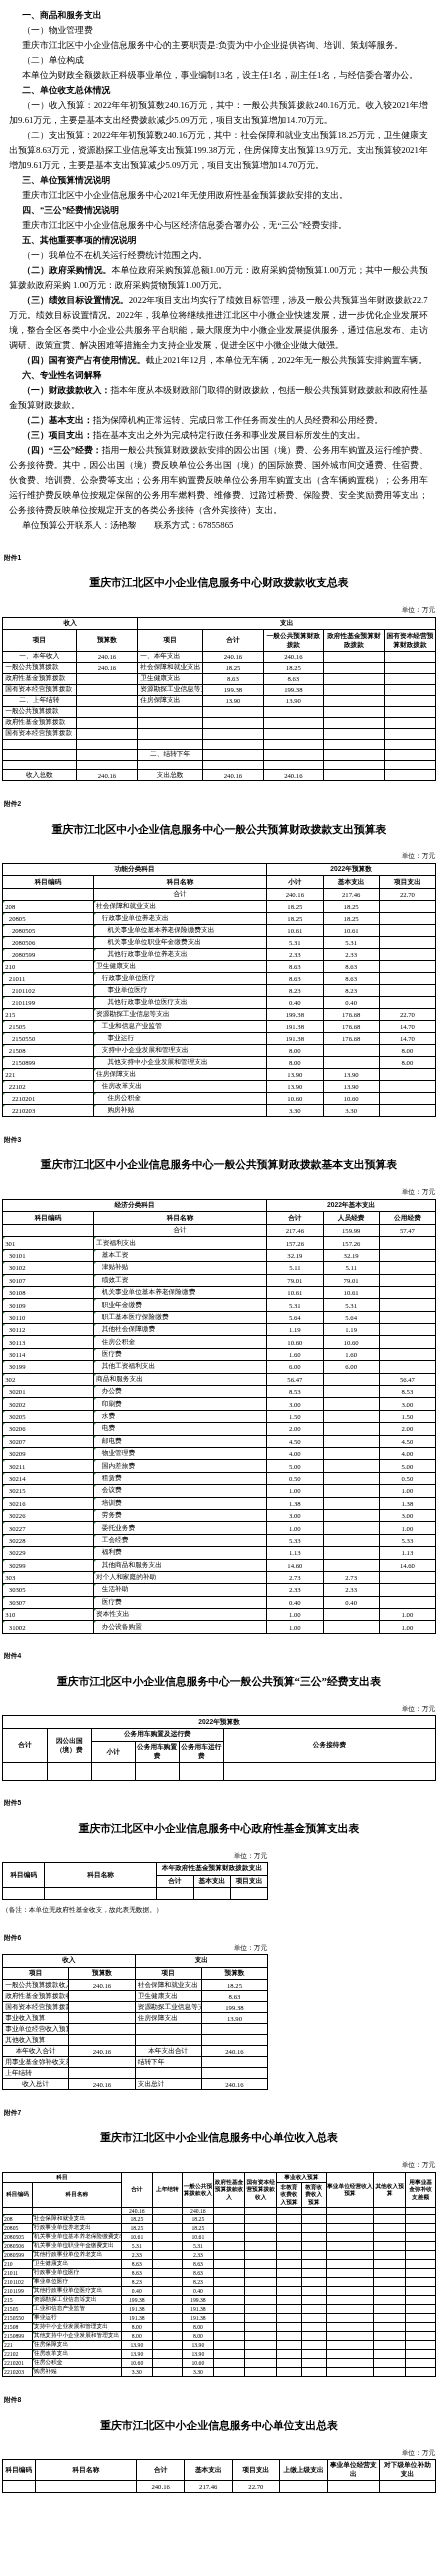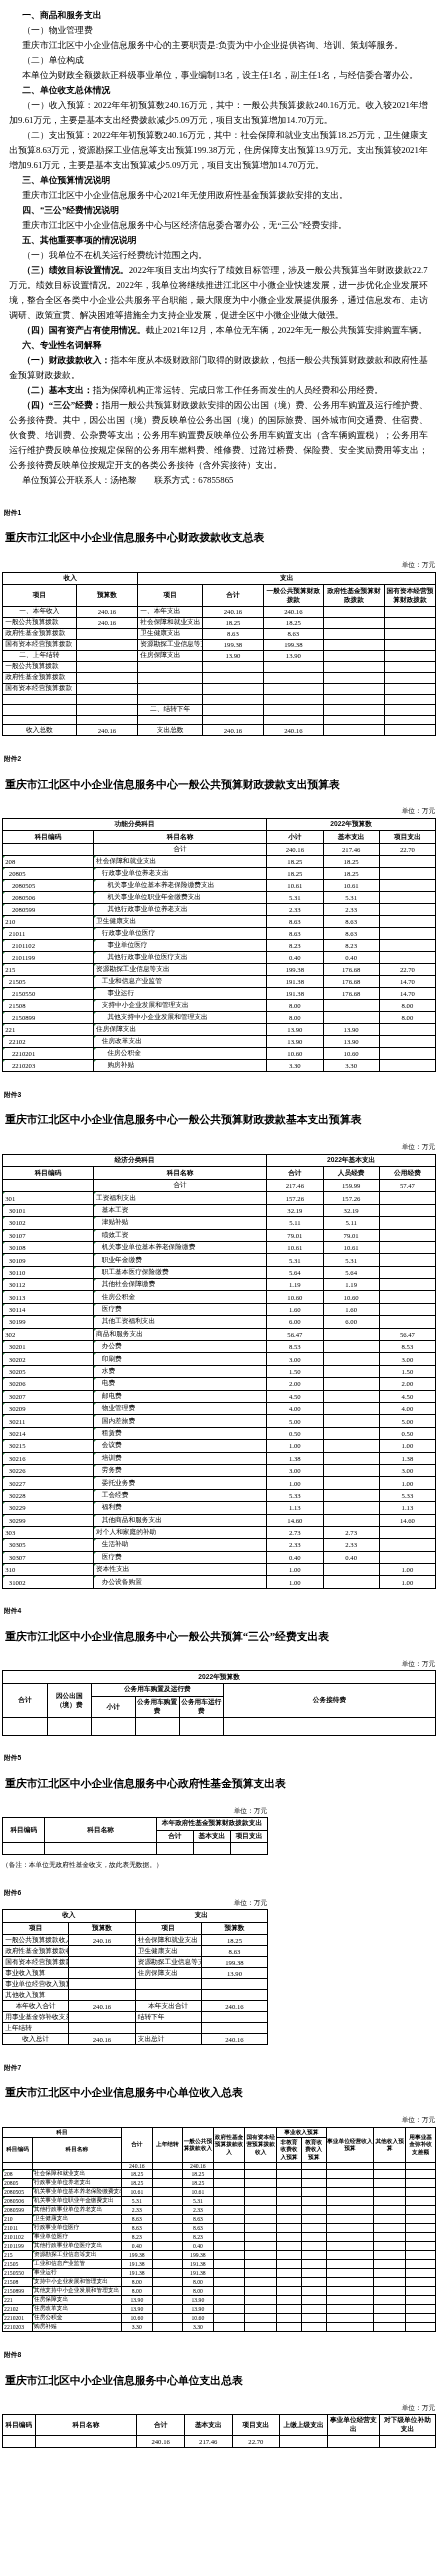--- a/index.html
+++ b/index.html
@@ -28,21 +28,21 @@
   .para b { font-weight: 700; }
 
   
   .att { margin-top: 17.5px; }
   .att-label {
     padding-left: 4.1px;
     font: 700 6.7px/9.3px "Liberation Sans", "DejaVu Sans", sans-serif;
   }
   .att-title {
     margin: 13.4px 5.2px 15.5px;
-    text-align: left;
+    text-align: center;
     font: 700 10.8px/14.4px "Liberation Serif", "DejaVu Serif", serif;
   }
   .att-body { margin-left: 2.1px; width: 434px; }
   .unit-note {
     text-align: right;
     font: 6.7px/10.3px "Liberation Serif", "DejaVu Serif", serif;
     margin-bottom: 1px;
     padding-right: 1px;
   }
   table {
@@ -104,25 +104,27 @@
       <p class="para body">本单位为财政全额拨款正科级事业单位，事业编制13名，设主任1名，副主任1名，与经信委合署办公。</p>
       <p class="para h1">二、单位收支总体情况</p>
       <p class="para body">（一）收入预算：2022年年初预算数240.16万元，其中：一般公共预算拨款240.16万元。收入较2021年增加9.61万元，主要是基本支出经费拨款减少5.09万元，项目支出预算增加14.70万元。</p>
       <p class="para body">（二）支出预算：2022年年初预算数240.16万元，其中：社会保障和就业支出预算18.25万元，卫生健康支出预算8.63万元，资源勘探工业信息等支出预算199.38万元，住房保障支出预算13.9万元。支出预算较2021年增加9.61万元，主要是基本支出预算减少5.09万元，项目支出预算增加14.70万元。</p>
       <p class="para h1">三、单位预算情况说明</p>
       <p class="para body">重庆市江北区中小企业信息服务中心2021年无使用政府性基金预算拨款安排的支出。</p>
       <p class="para h1">四、“三公”经费情况说明</p>
       <p class="para body">重庆市江北区中小企业信息服务中心与区经济信息委合署办公，无“三公”经费安排。</p>
       <p class="para h1">五、其他重要事项的情况说明</p>
       <p class="para body">（一）我单位不在机关运行经费统计范围之内。</p>
+      <p class="para body"><b>（二）政府采购情况。</b>本单位政府采购预算总额1.00万元：政府采购货物预算1.00万元；其中一般公共预算拨款政府采购 1.00万元：政府采购货物预算1.00万元。</p>
       <p class="para body"><b>（三）绩效目标设置情况。</b>2022年项目支出均实行了绩效目标管理，涉及一般公共预算当年财政拨款22.7万元。绩效目标设置情况。2022年，我单位将继续推进江北区中小微企业快速发展，进一步优化企业发展环境，整合全区各类中小企业公共服务平台职能，最大限度为中小微企业发展提供服务，通过信息发布、走访调研、政策宣贯、解决困难等措施全力支持企业发展，促进全区中小微企业做大做强。</p>
       <p class="para body"><b>（四）国有资产占有使用情况。</b>截止2021年12月，本单位无车辆，2022年无一般公共预算安排购置车辆。</p>
       <p class="para h1">六、专业性名词解释</p>
       <p class="para body"><b>（一）财政拨款收入：</b>指本年度从本级财政部门取得的财政拨款，包括一般公共预算财政拨款和政府性基金预算财政拨款。</p>
       <p class="para body"><b>（二）基本支出：</b>指为保障机构正常运转、完成日常工作任务而发生的人员经费和公用经费。</p>
+      <p class="para body"><b>（三）项目支出：</b>指在基本支出之外为完成特定行政任务和事业发展目标所发生的支出。</p>
       <p class="para body"><b>（四）“三公”经费：</b>指用一般公共预算财政拨款安排的因公出国（境）费、公务用车购置及运行维护费、公务接待费。其中，因公出国（境）费反映单位公务出国（境）的国际旅费、国外城市间交通费、住宿费、伙食费、培训费、公杂费等支出；公务用车购置费反映单位公务用车购置支出（含车辆购置税）；公务用车运行维护费反映单位按规定保留的公务用车燃料费、维修费、过路过桥费、保险费、安全奖励费用等支出；公务接待费反映单位按规定开支的各类公务接待（含外宾接待）支出。</p>
       <p class="para body">单位预算公开联系人：汤艳黎　　联系方式：67855865</p>
     </div>
   <div>
       <section class="att">
         <div class="att-label">附件1</div>
         <h2 class="att-title">重庆市江北区中小企业信息服务中心财政拨款收支总表</h2>
         <div class="att-body">
           <div class="unit-note">单位：万元</div>
           <table style="--rh: 9.8px;">

